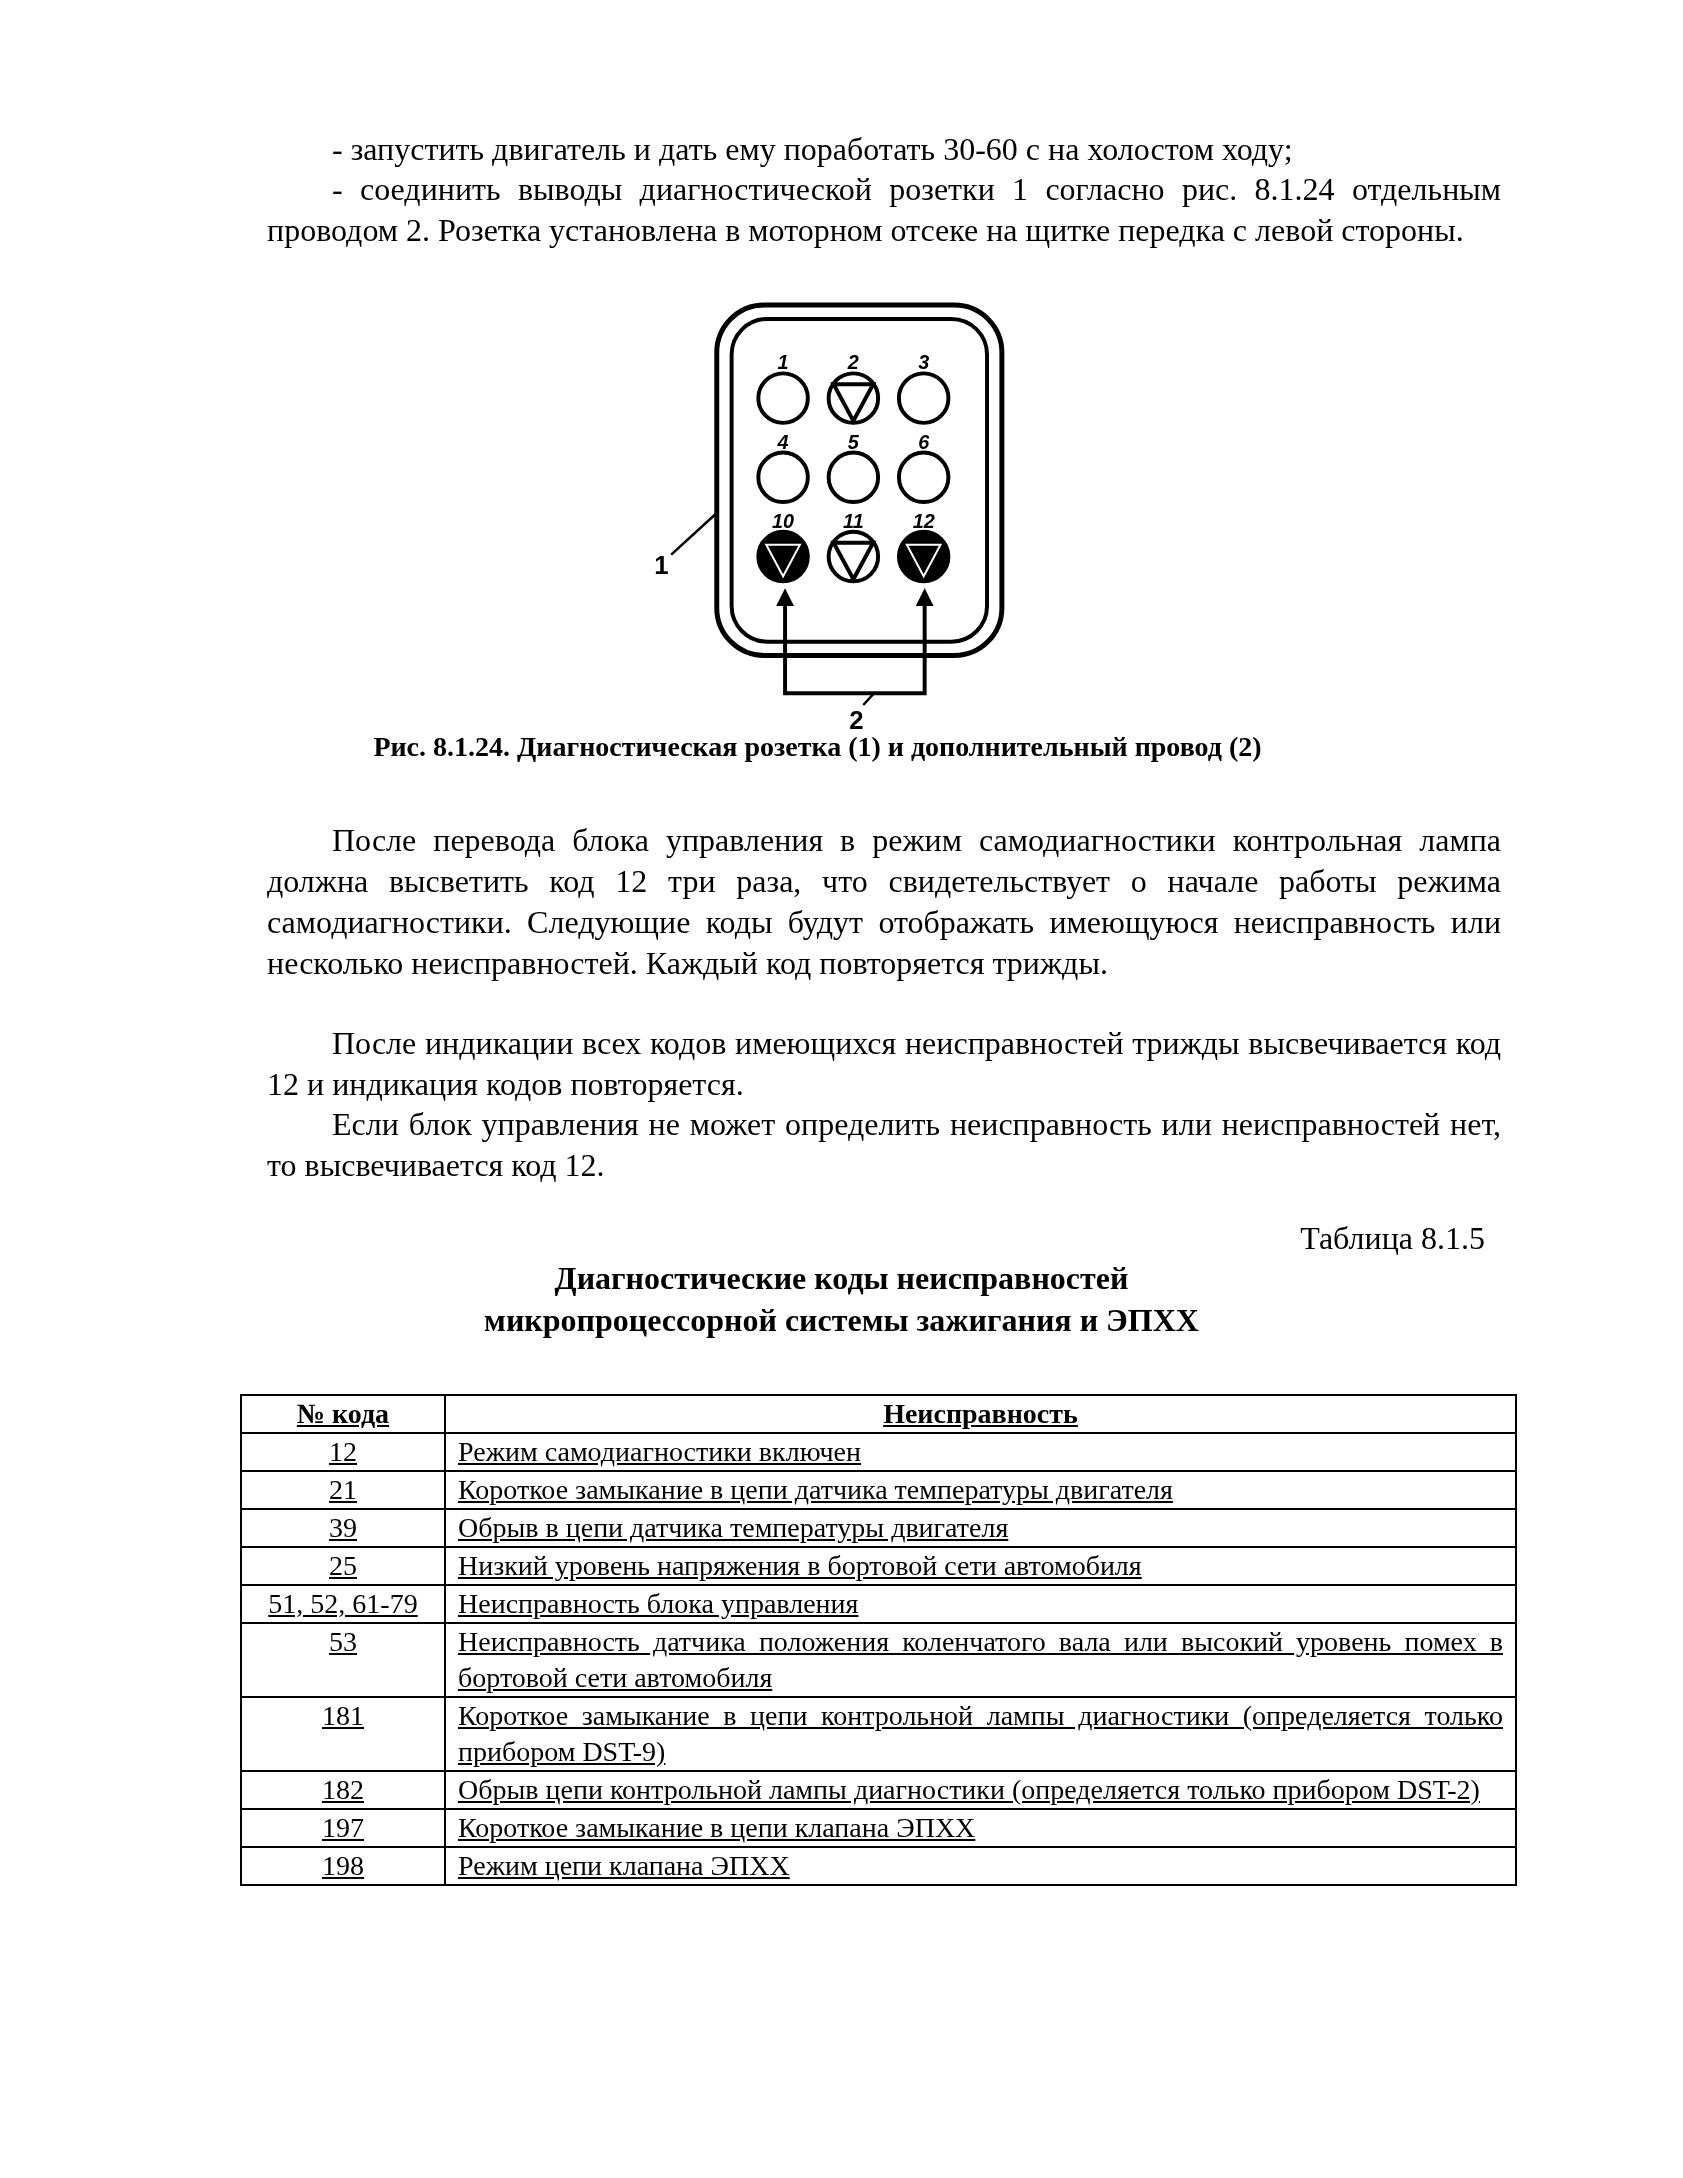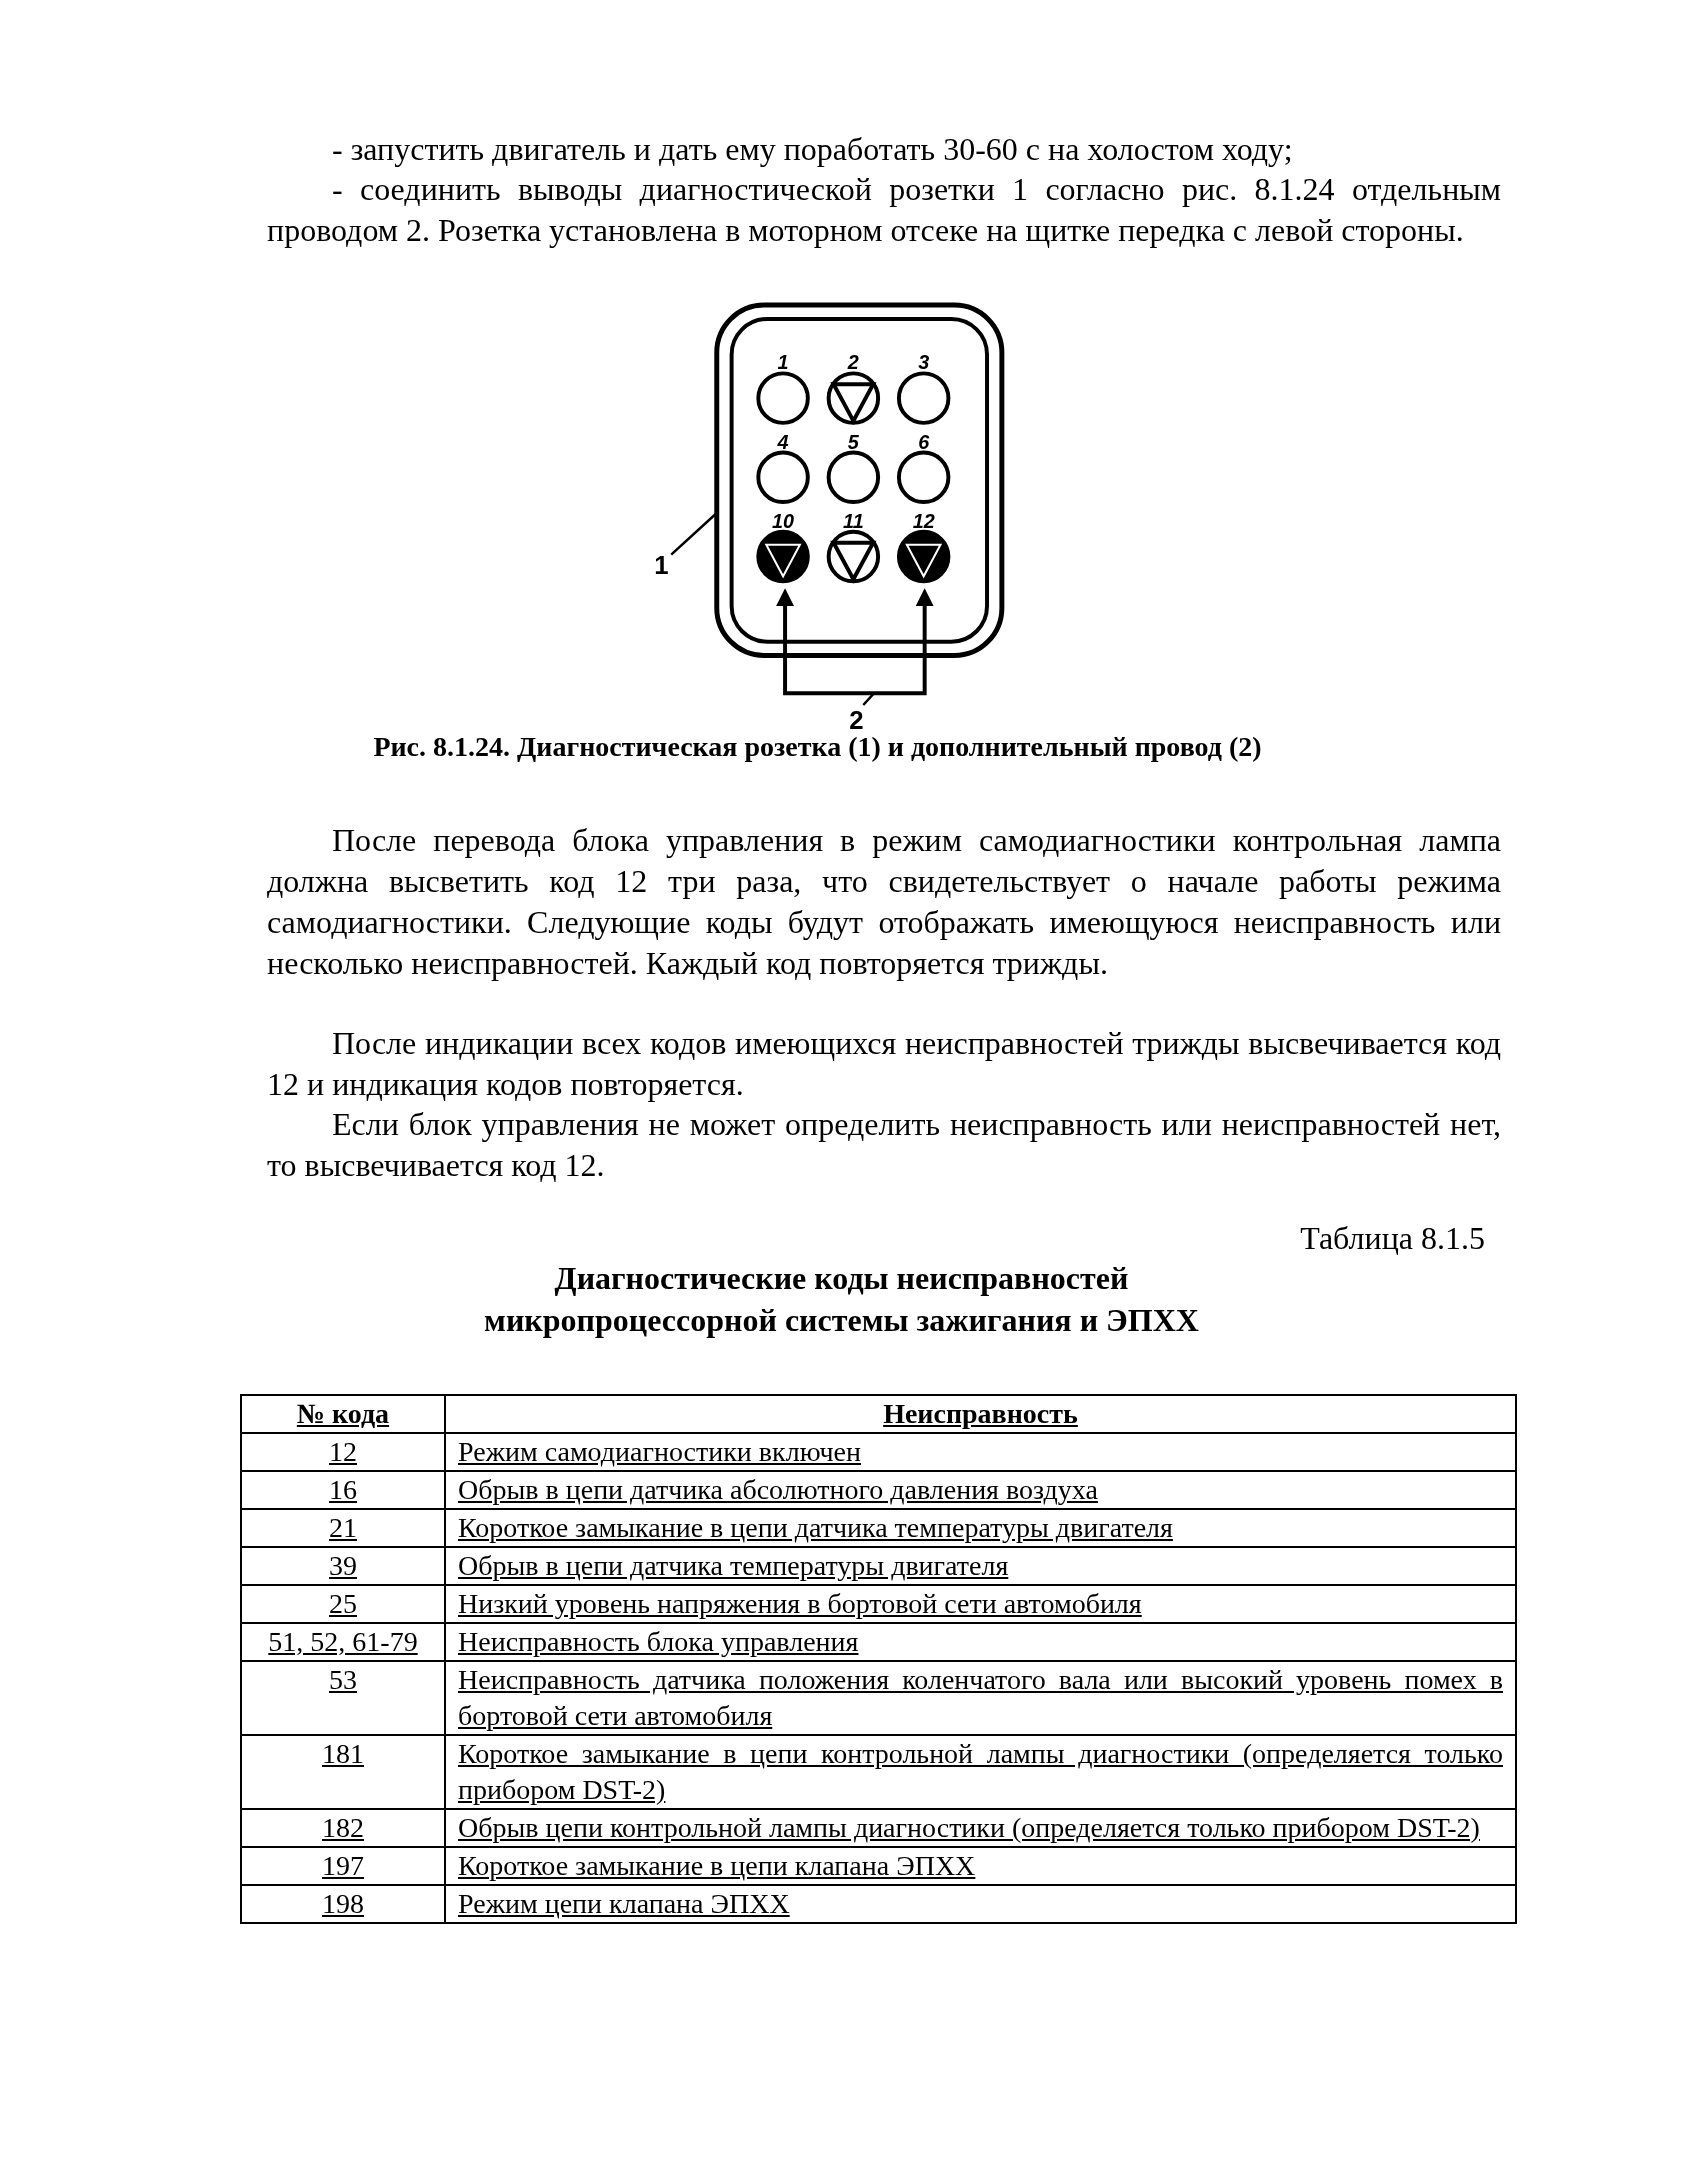--- a/index.html
+++ b/index.html
@@ -95,24 +95,20 @@
       <th style="width:178px;">№ кода</th>
       <th>Неисправность</th>
     </tr>
   </thead>
   <tbody>
     <tr>
         <td class="code">12</td>
         <td class="desc">Режим самодиагностики включен</td>
       </tr>
     <tr>
-        <td class="code">16</td>
-        <td class="desc">Обрыв в цепи датчика абсолютного давления воздуха</td>
-      </tr>
-    <tr>
         <td class="code">21</td>
         <td class="desc">Короткое замыкание в цепи датчика температуры двигателя</td>
       </tr>
     <tr>
         <td class="code">39</td>
         <td class="desc">Обрыв в цепи датчика температуры двигателя</td>
       </tr>
     <tr>
         <td class="code">25</td>
         <td class="desc">Низкий уровень напряжения в бортовой сети автомобиля</td>
@@ -120,21 +116,21 @@
     <tr>
         <td class="code">51, 52, 61-79</td>
         <td class="desc">Неисправность блока управления</td>
       </tr>
     <tr>
         <td class="code">53</td>
         <td class="desc">Неисправность датчика положения коленчатого вала или высокий уровень помех в бортовой сети автомобиля</td>
       </tr>
     <tr>
         <td class="code">181</td>
-        <td class="desc">Короткое замыкание в цепи контрольной лампы диагностики (определяется только прибором DST-2)</td>
+        <td class="desc">Короткое замыкание в цепи контрольной лампы диагностики (определяется только прибором DST-9)</td>
       </tr>
     <tr>
         <td class="code">182</td>
         <td class="desc">Обрыв цепи контрольной лампы диагностики (определяется только прибором DST-2)</td>
       </tr>
     <tr>
         <td class="code">197</td>
         <td class="desc">Короткое замыкание в цепи клапана ЭПХХ</td>
       </tr>
     <tr>

